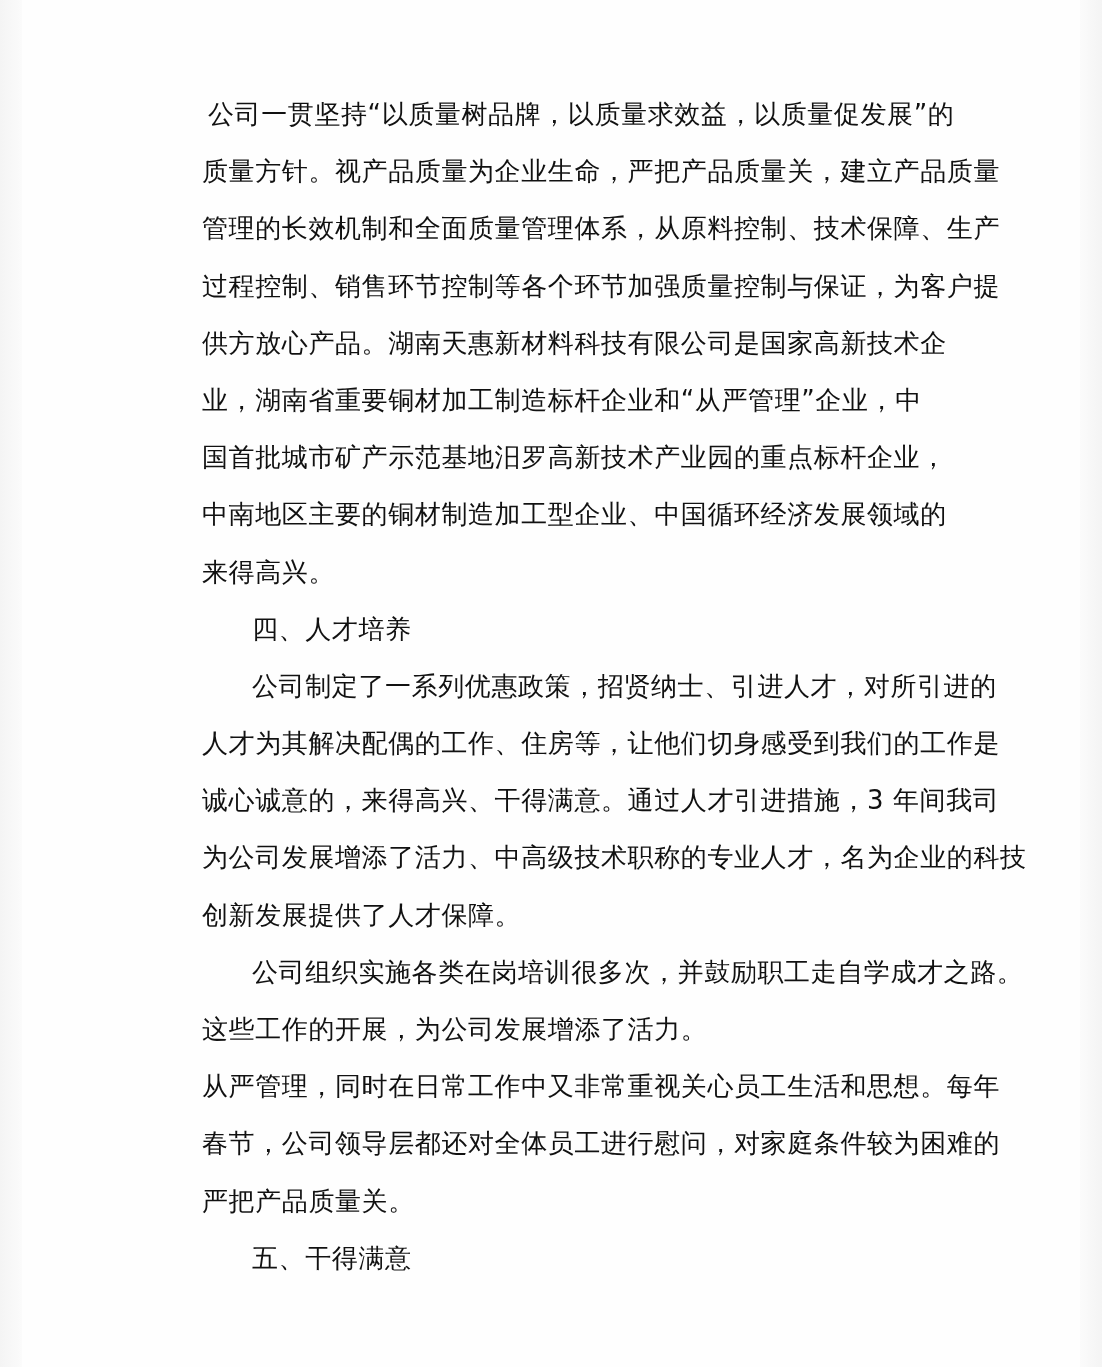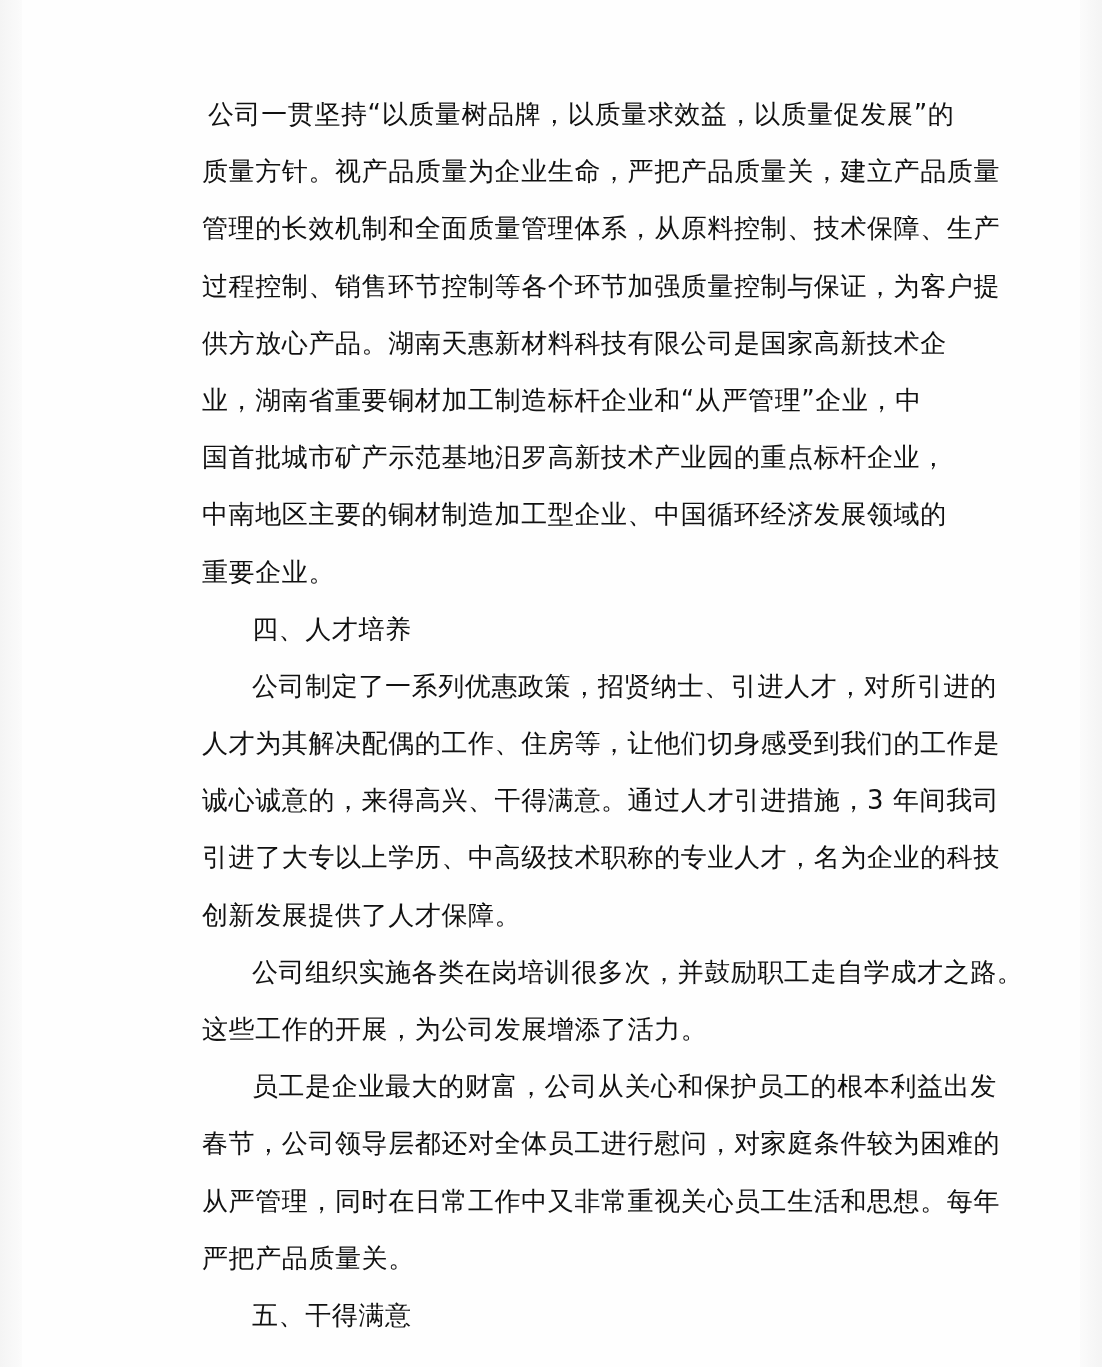--- a/index.html
+++ b/index.html
@@ -59,40 +59,39 @@
 
     <div>
       <div class="line indent-small">公司一贯坚持“以质量树品牌，以质量求效益，以质量促发展”的</div>
       <div class="line">质量方针。视产品质量为企业生命，严把产品质量关，建立产品质量</div>
       <div class="line">管理的长效机制和全面质量管理体系，从原料控制、技术保障、生产</div>
       <div class="line">过程控制、销售环节控制等各个环节加强质量控制与保证，为客户提</div>
       <div class="line">供方放心产品。湖南天惠新材料科技有限公司是国家高新技术企</div>
       <div class="line">业，湖南省重要铜材加工制造标杆企业和“从严管理”企业，中</div>
       <div class="line">国首批城市矿产示范基地汨罗高新技术产业园的重点标杆企业，</div>
       <div class="line">中南地区主要的铜材制造加工型企业、中国循环经济发展领域的</div>
-      <div class="line">重要企业。</div>
+      <div class="line">来得高兴。</div>
     </div>
 
     <div class="line heading">四、人才培养</div>
 
     <div>
       <div class="line indent">公司制定了一系列优惠政策，招贤纳士、引进人才，对所引进的</div>
       <div class="line">人才为其解决配偶的工作、住房等，让他们切身感受到我们的工作是</div>
       <div class="line">诚心诚意的，来得高兴、干得满意。通过人才引进措施，3 年间我司</div>
-      <div class="line">引进了大专以上学历、中高级技术职称的专业人才，名为企业的科技</div>
+      <div class="line">为公司发展增添了活力、中高级技术职称的专业人才，名为企业的科技</div>
       <div class="line">创新发展提供了人才保障。</div>
     </div>
 
     <div>
       <div class="line indent">公司组织实施各类在岗培训很多次，并鼓励职工走自学成才之路。</div>
       <div class="line">这些工作的开展，为公司发展增添了活力。</div>
     </div>
 
     <div>
-      <div class="line indent">员工是企业最大的财富，公司从关心和保护员工的根本利益出发</div>
+      <div class="line">从严管理，同时在日常工作中又非常重视关心员工生活和思想。每年</div>
       <div class="line">春节，公司领导层都还对全体员工进行慰问，对家庭条件较为困难的</div>
-      <div class="line">从严管理，同时在日常工作中又非常重视关心员工生活和思想。每年</div>
       <div class="line">严把产品质量关。</div>
     </div>
 
     <div class="line heading">五、干得满意</div>
   </div>
 </div>
 
 </body></html>

